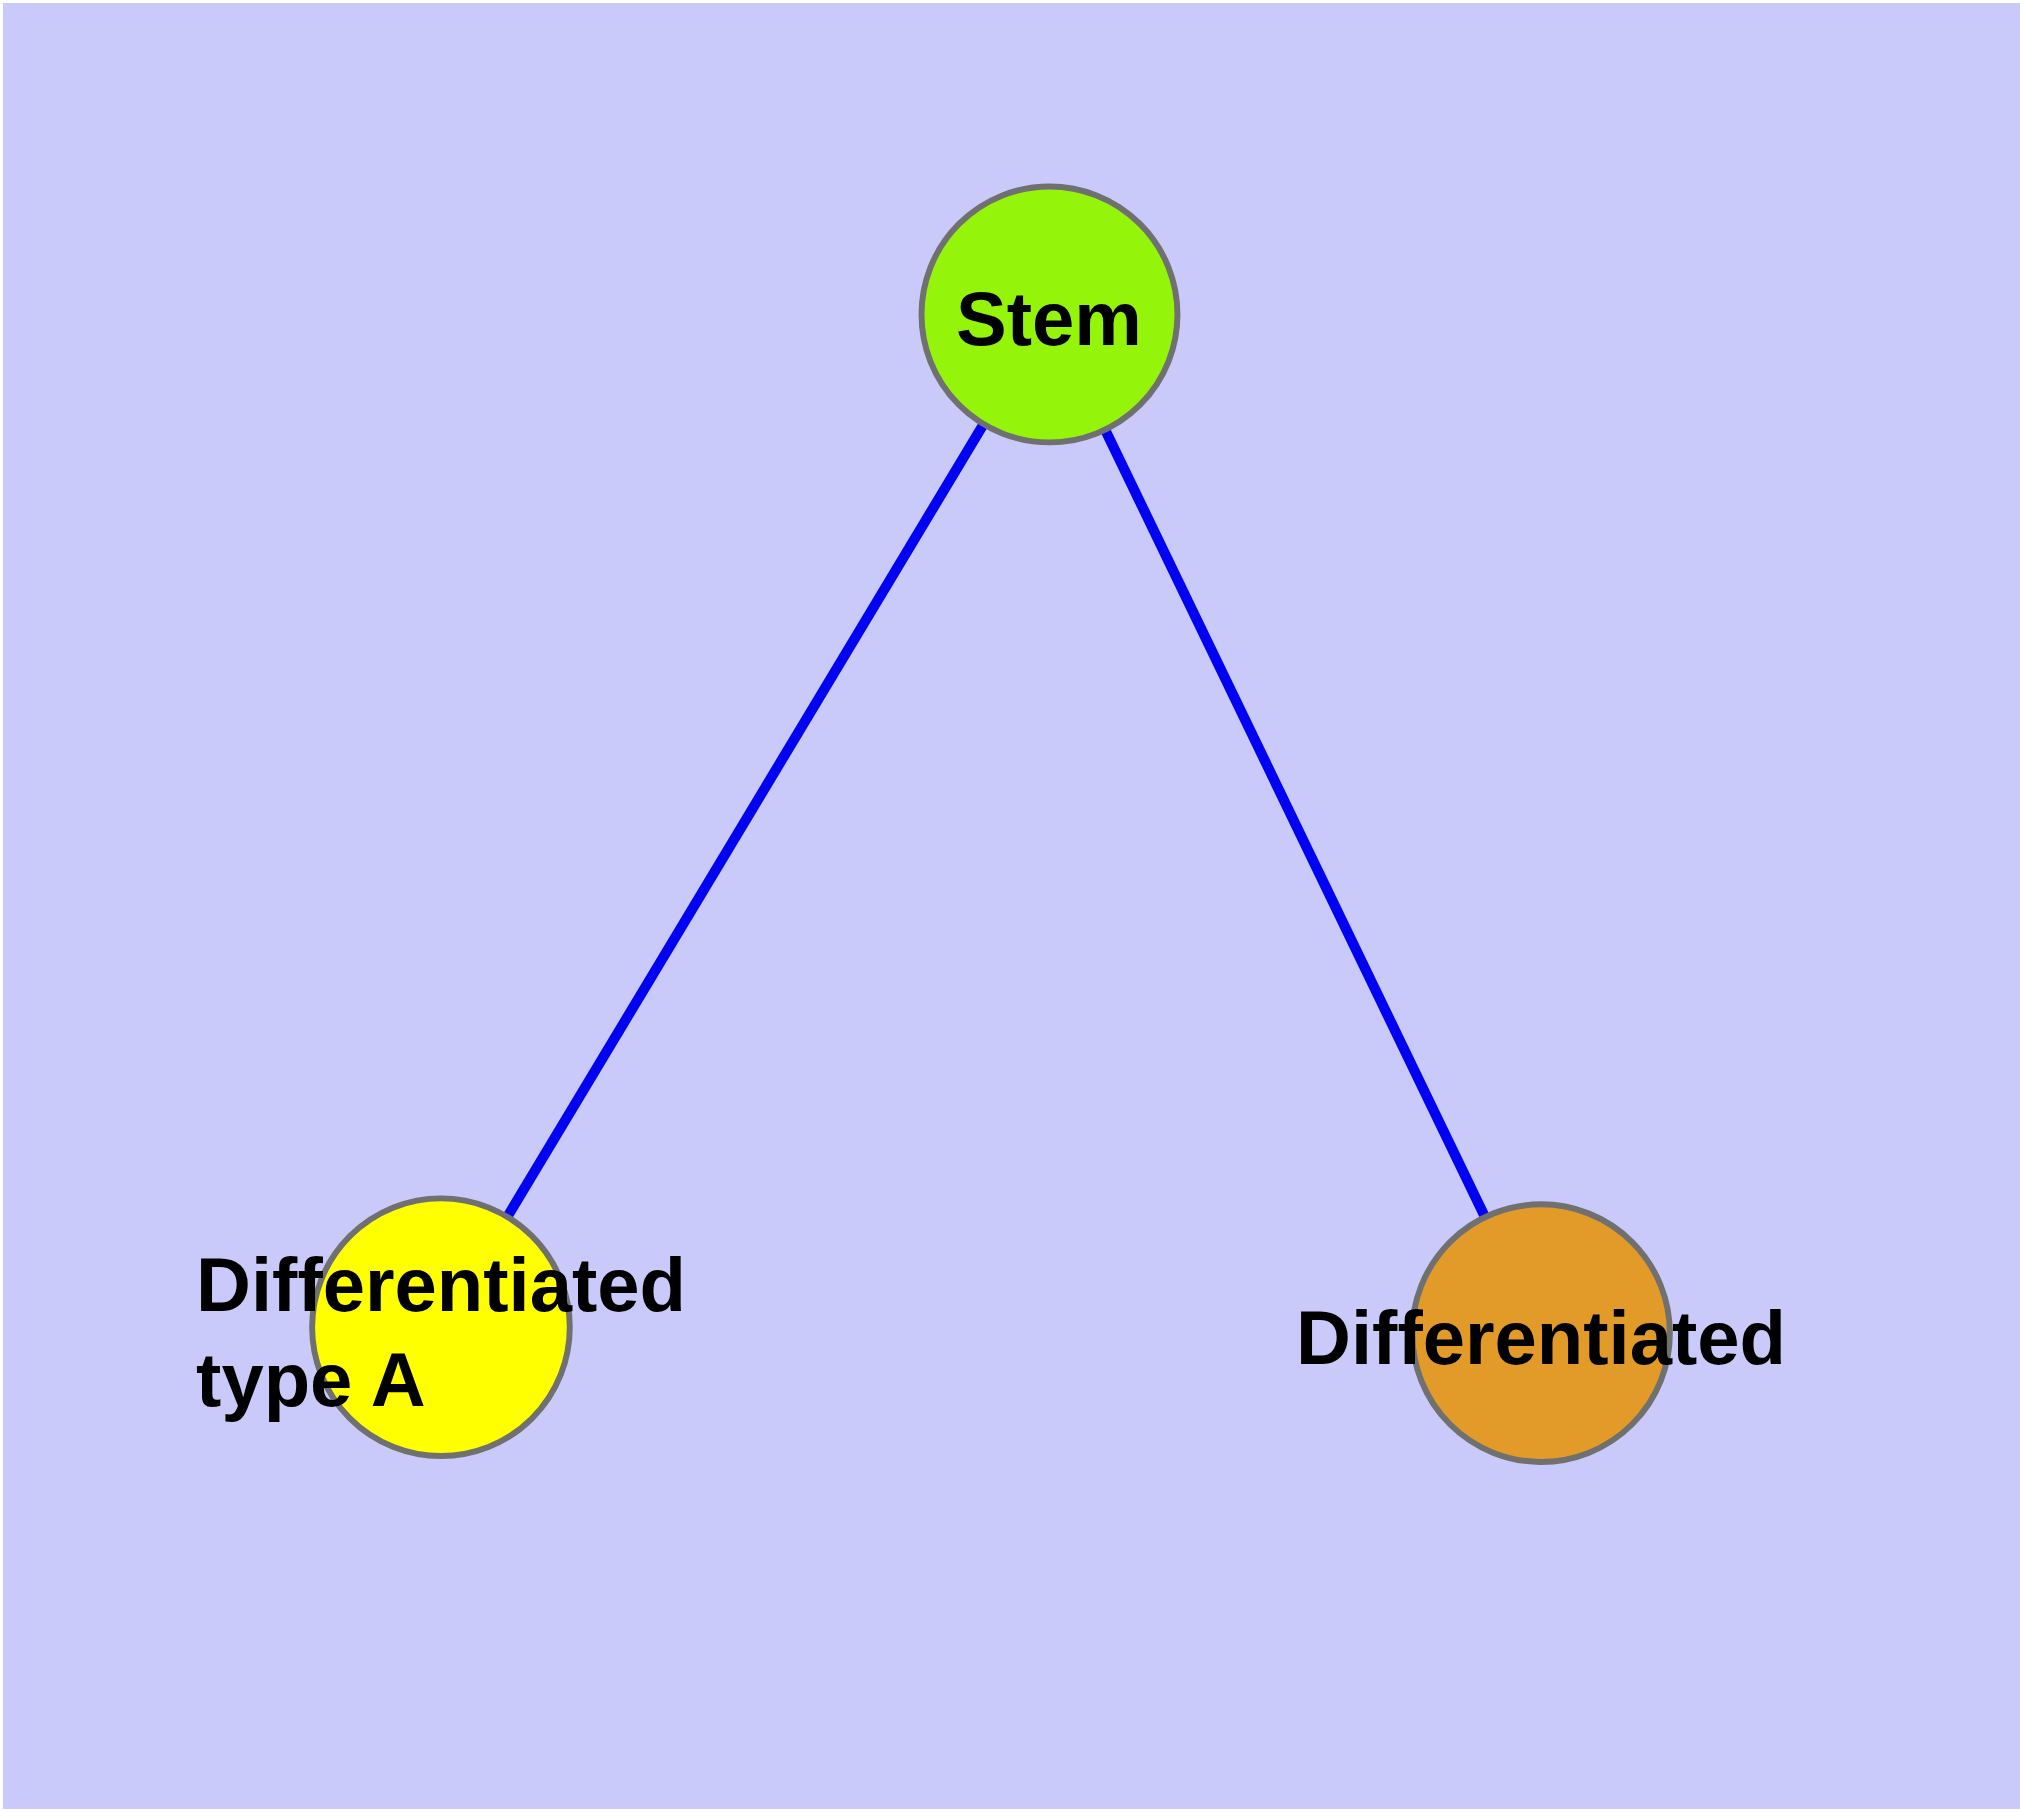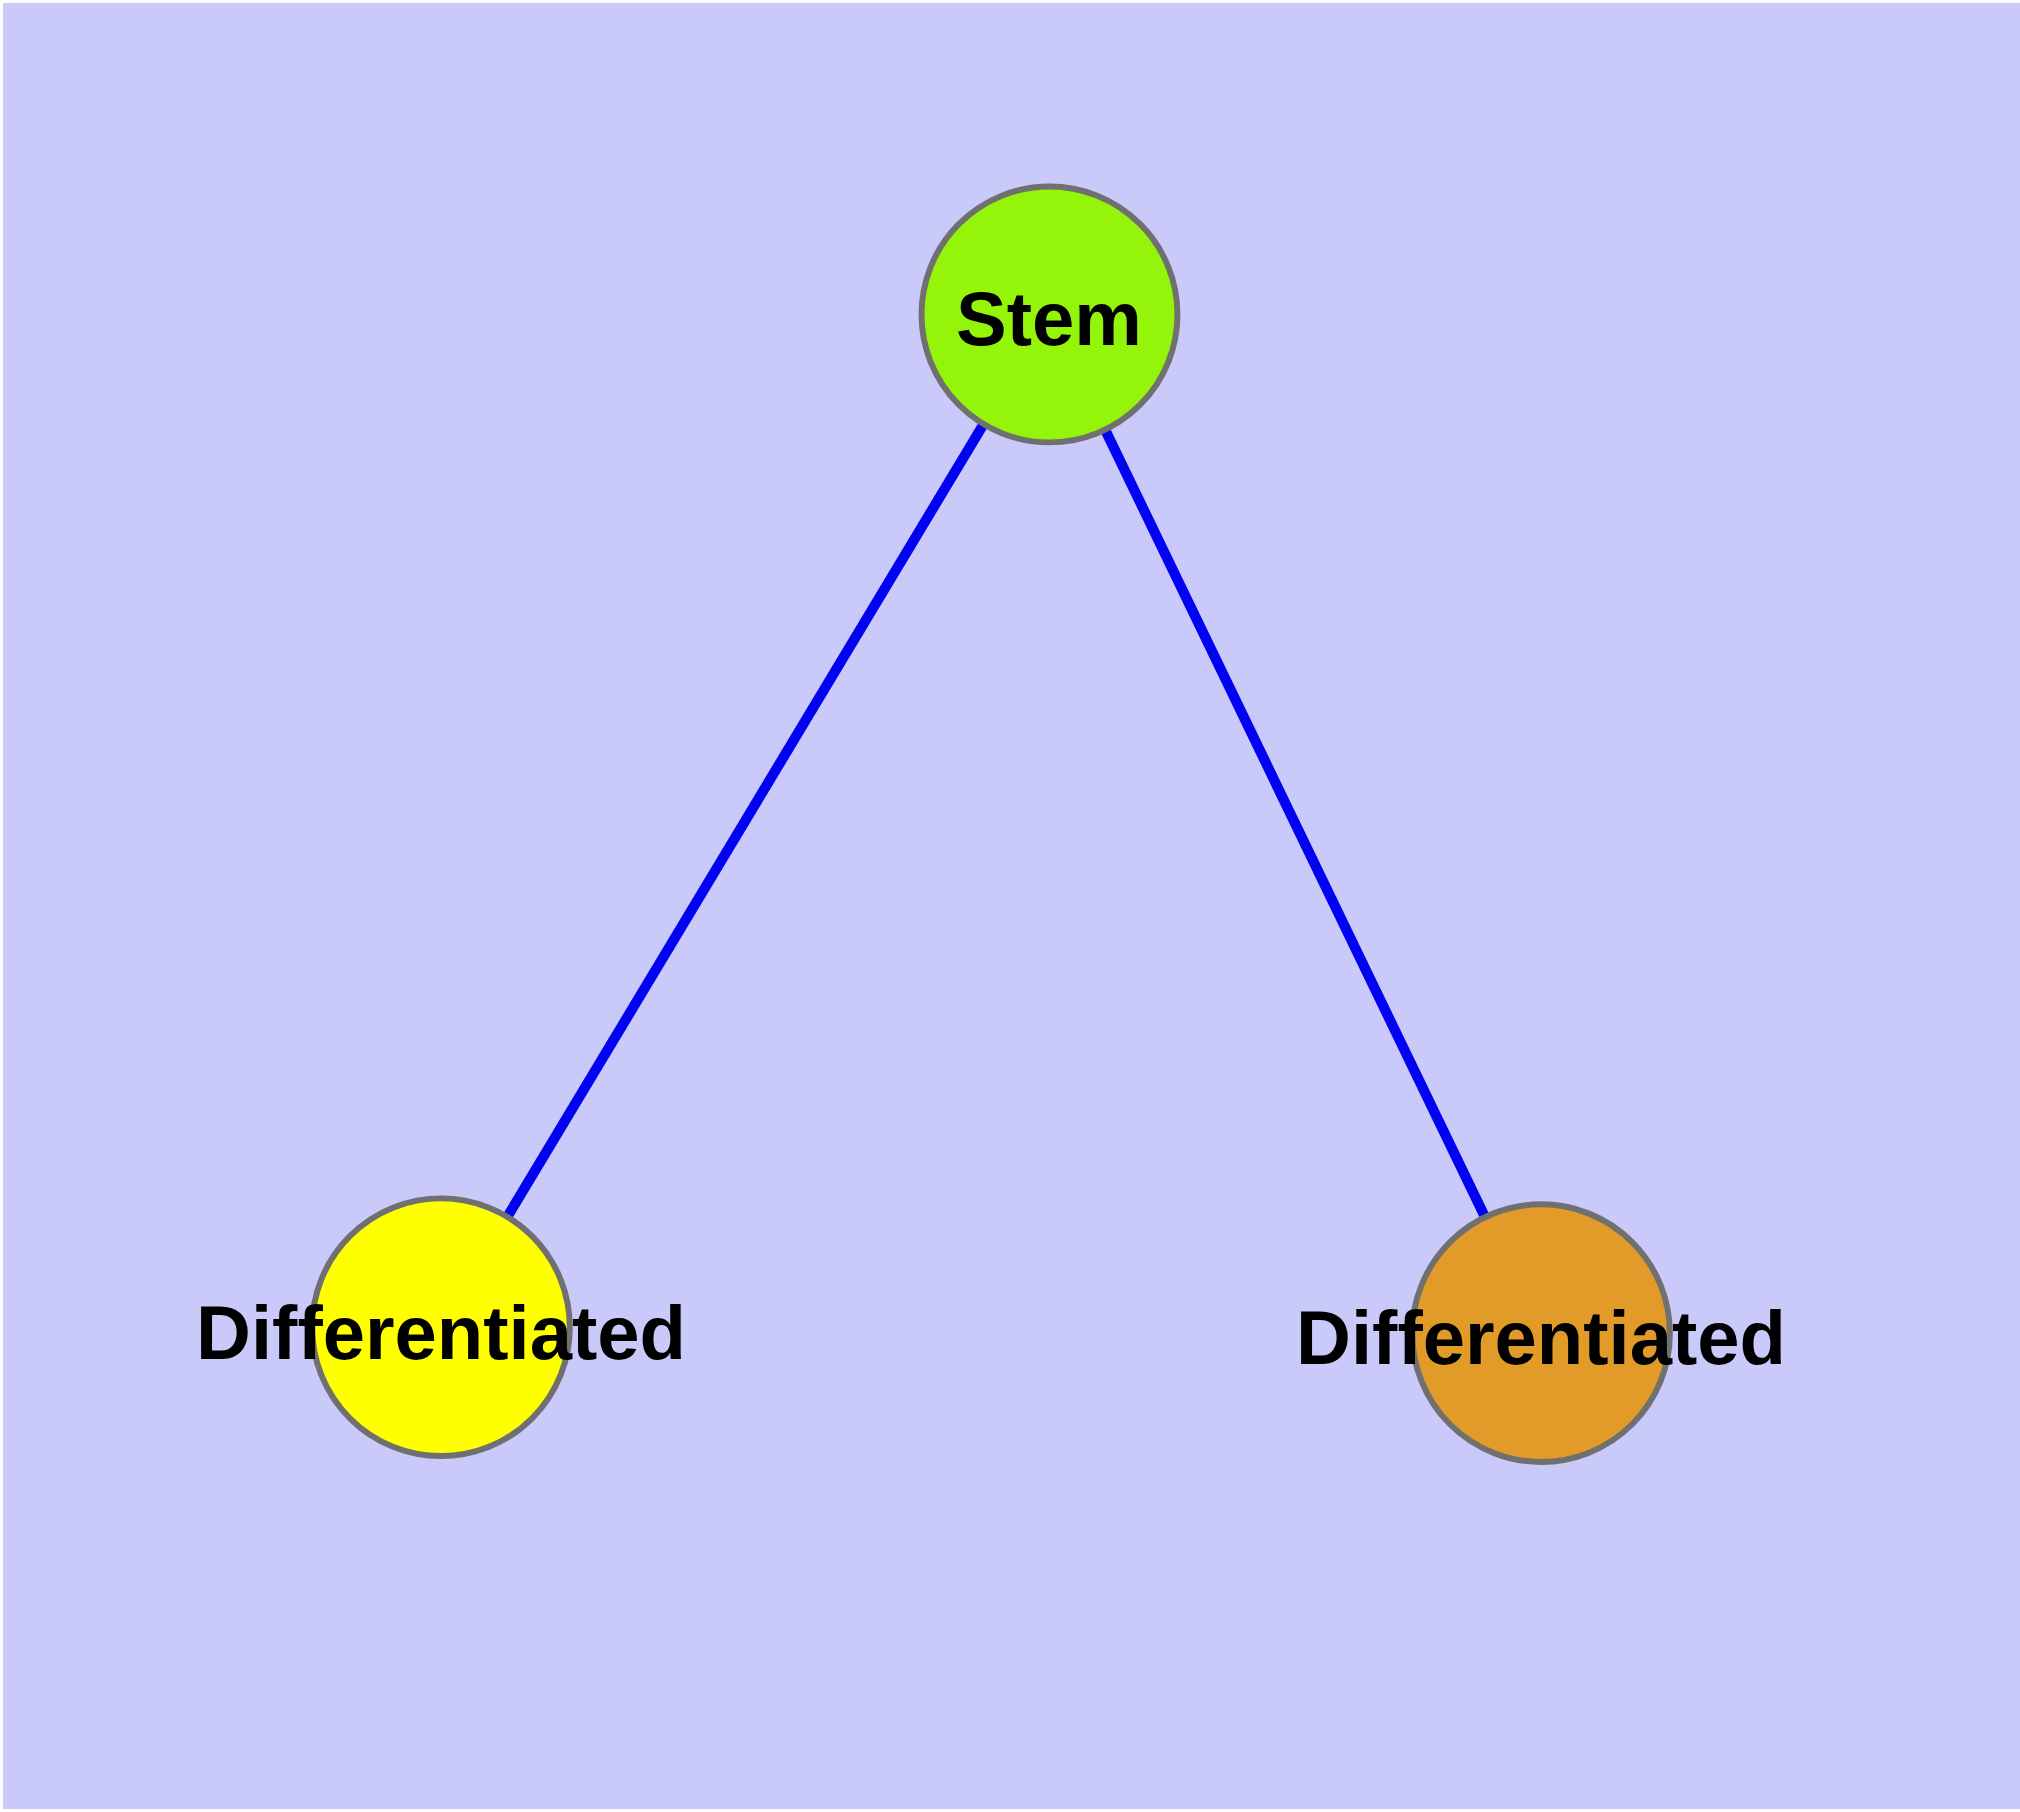--- a/index.html
+++ b/index.html
@@ -66,20 +66,21 @@
     <circle class="node" cx="520" cy="1566" r="152" fill="#FFFF00"></circle>
     <circle class="node" cx="1818" cy="1573" r="152" fill="#E29A28"></circle>
   </svg>
 
   <div class="label" style="left:1049px; top:318px;">
     <div>Stem</div>
   </div>
 
   <div class="label" style="left:441px; top:1332px;">
     <div>Differentiated</div>
+    <div>type A</div>
   </div>
 
   <div class="label" style="left:1541px; top:1337px;">
     <div>Differentiated</div>
   </div>
 
 </div>
 
 
 </body></html>

